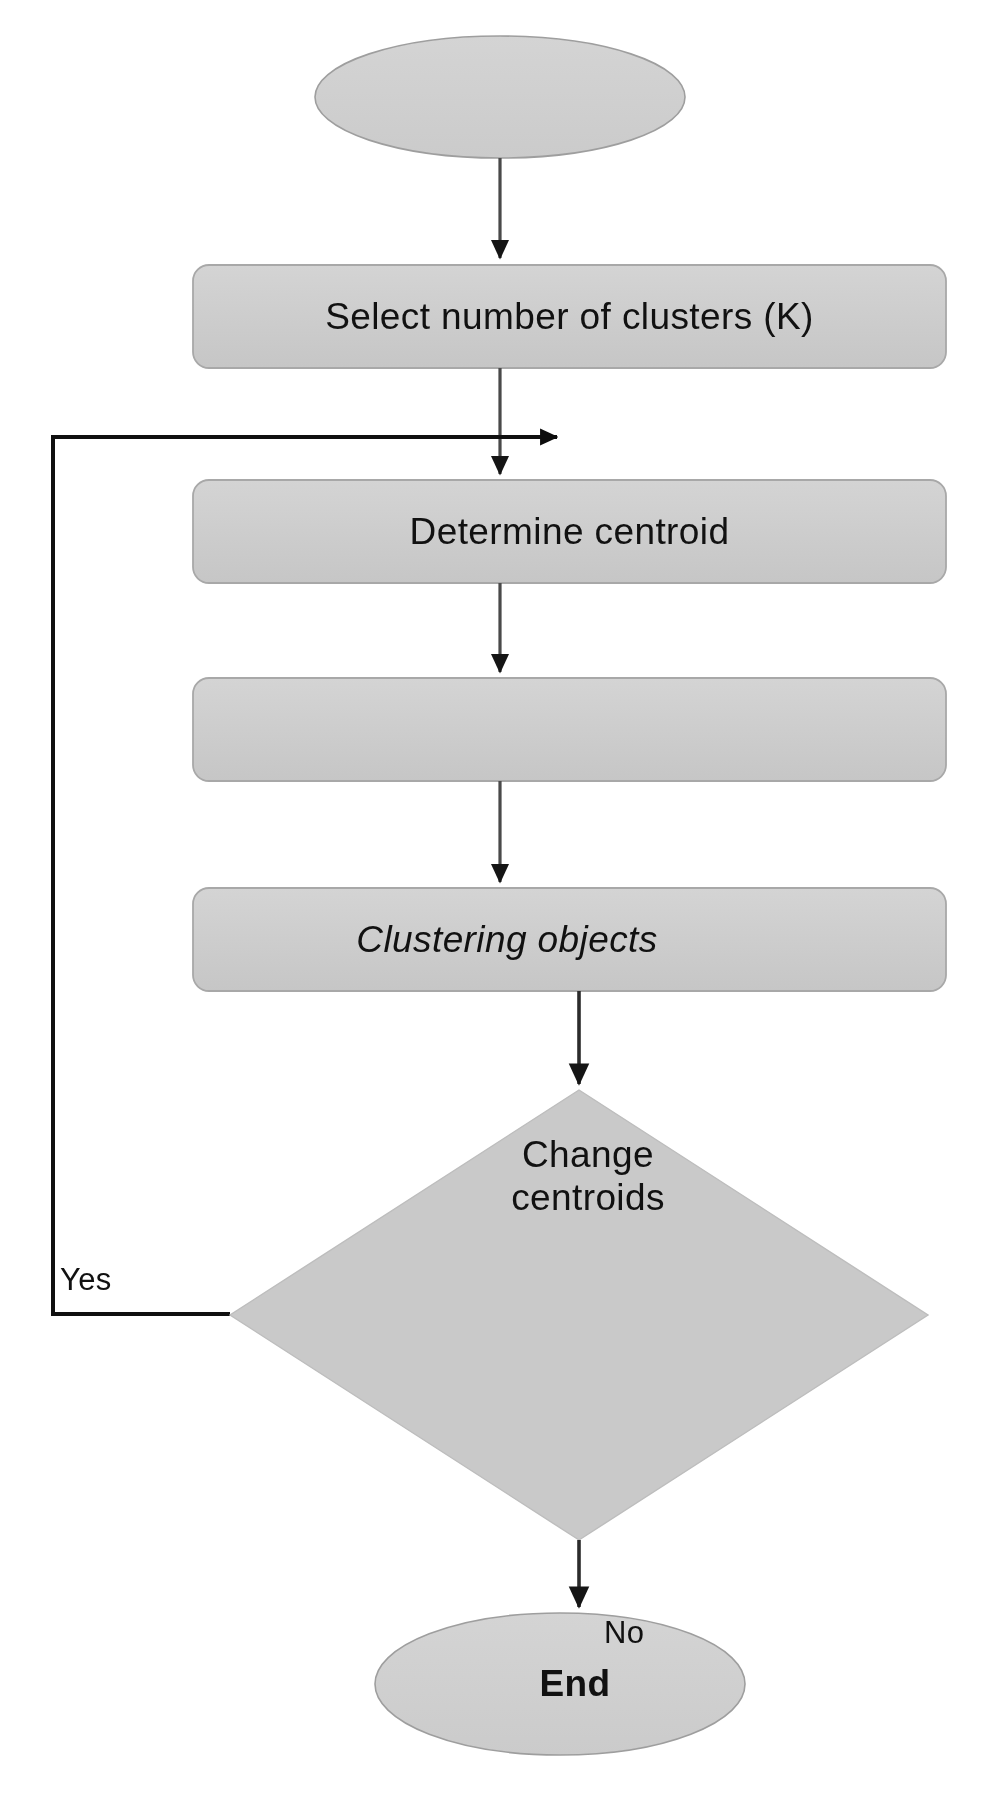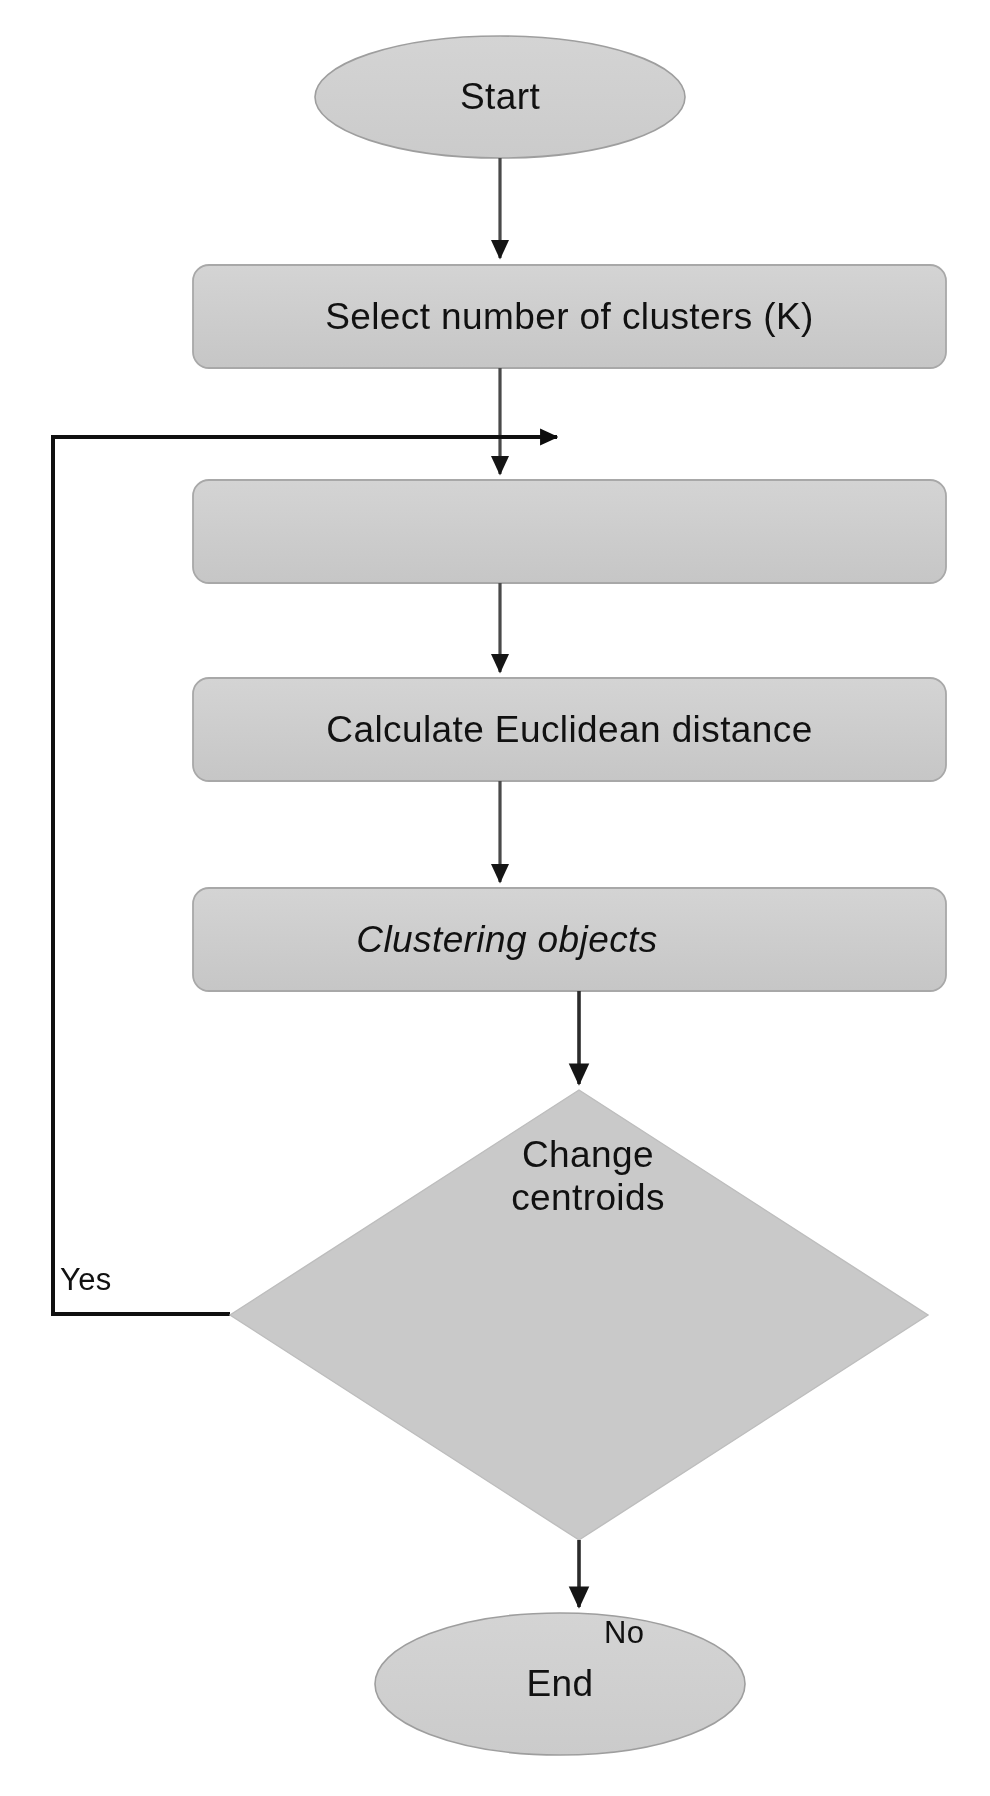--- a/index.html
+++ b/index.html
@@ -96,31 +96,30 @@
 
     <line x1="579" y1="991" x2="579" y2="1084" stroke="#2b2b2b" stroke-width="3.6" marker-end="url(#arrow)"></line>
 
     <polygon points="579,1090 928,1315 579,1540 230,1315" fill="#c9c9c9" stroke="#bdbdbd" stroke-width="1.4"></polygon>
 
     <line x1="579" y1="1540" x2="579" y2="1607" stroke="#2b2b2b" stroke-width="3.6" marker-end="url(#arrow)"></line>
 
     <ellipse cx="560" cy="1684" rx="185" ry="71" fill="url(#ovalGrad)" stroke="#9e9e9e" stroke-width="1.6"></ellipse>
   </svg>
 
-  <div class="node-label" style="left:315px; top:36px; width:370px; height:122px;">Start</div>
 
   <div class="node-label" style="left:193px; top:265px; width:753px; height:103px;">Select number of clusters  (K)</div>
 
+  <div class="node-label" style="left:193px; top:480px; width:753px; height:103px;">Determine centroid</div>
 
-  <div class="node-label" style="left:193px; top:678px; width:753px; height:103px;">Calculate Euclidean distance</div>
 
   <div class="node-label" style="left:193px; top:888px; width:628px; height:103px;font-style:italic;">Clustering objects</div>
 
   <div class="node-label" style="left:388px; top:1096px; width:400px; height:160px;">Change
 centroids</div>
 
-  <div class="node-label" style="left:375px; top:1613px; width:370px; height:142px;">End</div>
+  <div class="node-label" style="left:390px; top:1613px; width:370px; height:142px;font-weight:bold;">End</div>
 
   <div class="edge-label" style="left:60px; top:1264px;">Yes</div>
 
   <div class="edge-label" style="left:604px; top:1617px;">No</div>
 
 </div>
 
 </body></html>

